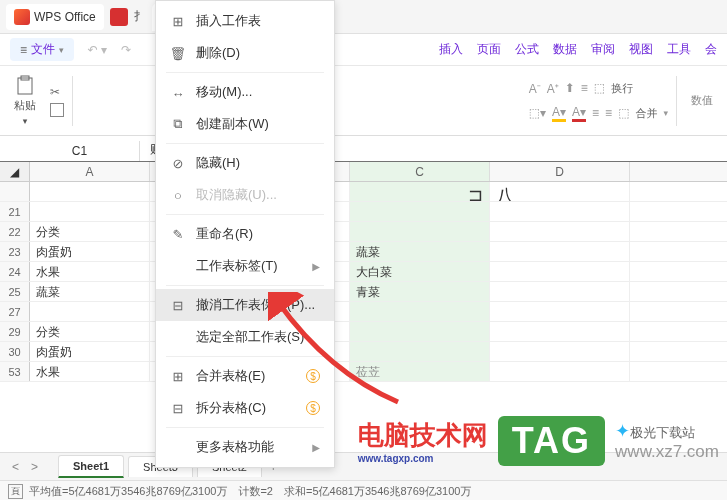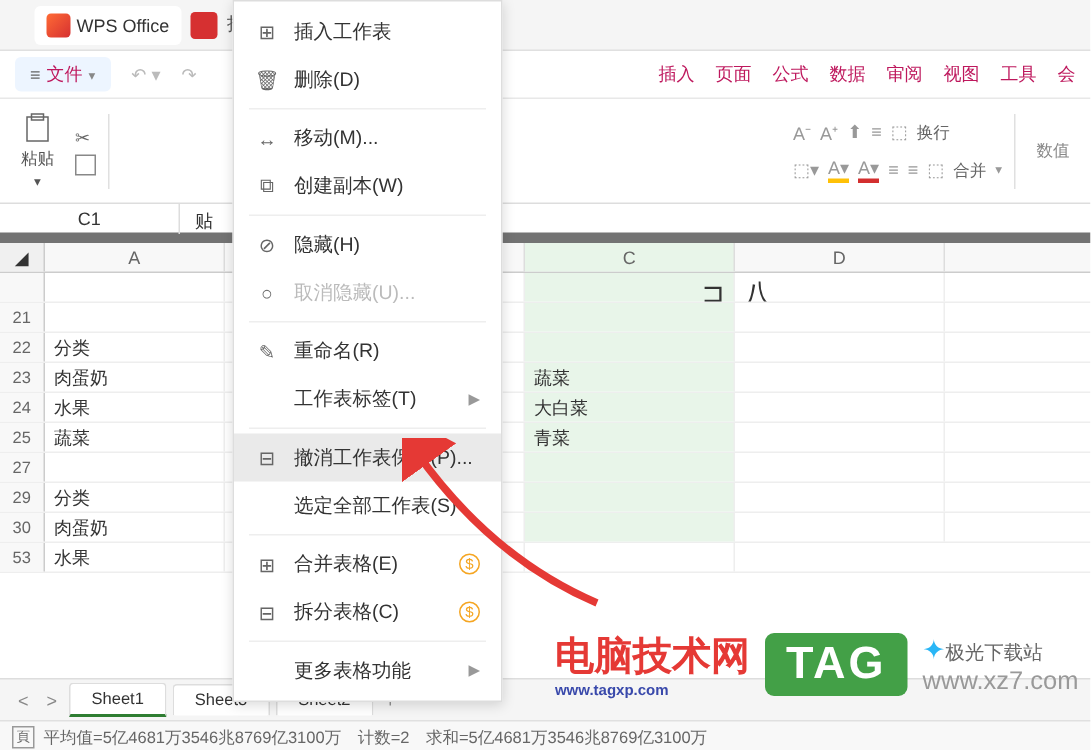--- a/index.html
+++ b/index.html
@@ -1,56 +1,56 @@
 <!DOCTYPE html>
 <html><head>
 <meta charset="utf-8">
 <style>
 * { margin: 0; padding: 0; box-sizing: border-box; font-family: "Microsoft YaHei", sans-serif; }
 body { width: 727px; height: 500px; background: #fff; overflow: hidden; position: relative; font-size: 12px; color: #333; }
 
-.titlebar { height: 34px; background: #f5f5f5; display: flex; align-items: center; padding: 0 23px; gap: 6px; border-bottom: 1px solid #e0e0e0; }
+.titlebar { height: 34px; background: #f5f5f5; display: flex; align-items: center; padding: 0 6px; gap: 6px; border-bottom: 1px solid #e0e0e0; }
 .wps-logo { display: flex; align-items: center; gap: 4px; padding: 2px 8px; background: #fff; border-radius: 4px; height: 26px; }
 .wps-icon { width: 16px; height: 16px; background: linear-gradient(135deg,#ff6b35,#d63031); border-radius: 3px; }
 .tab-right { flex: 1; display: flex; align-items: center; gap: 6px; }
 .filetab { background: #fff; border-radius: 6px 6px 0 0; padding: 4px 28px 4px 12px; height: 28px; display: flex; align-items: center; }
 .addtab { width: 24px; height: 24px; display: flex; align-items: center; justify-content: center; color: #666; }
 
 .menubar { height: 32px; display: flex; align-items: center; padding: 0 10px; gap: 14px; border-bottom: 1px solid #e8e8e8; }
 .menubar .file-menu { background: #edf5ff; border-radius: 4px; padding: 3px 10px; display: flex; align-items: center; gap: 4px; }
-.menubar span { color: #be185d; cursor: pointer; }
+.menubar span { color: #6d28d9; cursor: pointer; }
 
 .toolbar { height: 70px; border-bottom: 1px solid #ddd; display: flex; align-items: center; padding: 0 8px; gap: 8px; }
 .tool-btn { display: flex; flex-direction: column; align-items: center; gap: 3px; padding: 4px 6px; font-size: 11px; color: #555; }
 .tool-sep { width: 1px; height: 50px; background: #e0e0e0; }
 .tool-row { display: flex; gap: 4px; }
 .tool-stack { display: flex; flex-direction: column; gap: 4px; }
 
-.namebox { height: 26px; display: flex; align-items: flex-start; border-bottom: 7px solid #737373; }
+.namebox { height: 26px; display: flex; align-items: flex-end; border-bottom: 1px solid #737373; padding-left: 20px; }
 .nb-cell { width: 120px; text-align: center; border-right: 1px solid #ddd; padding: 3px; }
 .nb-formula { flex: 1; padding: 3px 10px; }
 
 .grid-area { position: relative; height: 290px; background: #fff; }
 .col-headers { display: flex; height: 20px; background: #f8f8f8; border-bottom: 1px solid #ccc; }
 .rownum-space { width: 30px; border-right: 1px solid #ccc; background: #f0f0f0; display: flex; align-items: center; justify-content: center; }
 .colh { border-right: 1px solid #ddd; display: flex; align-items: center; justify-content: center; color: #666; }
 .colA { width: 120px; }
 .colB { width: 200px; }
 .colC { width: 140px; }
 .colD { width: 140px; }
 
 .rows { }
 .row { display: flex; height: 20px; border-bottom: 1px solid #eee; }
 .rownum { width: 30px; border-right: 1px solid #ccc; background: #f8f8f8; display: flex; align-items: center; justify-content: center; color: #666; font-size: 11px; }
 .cell { border-right: 1px solid #eee; padding: 2px 6px; overflow: hidden; white-space: nowrap; }
 .col-sel { background: #e8f5e9; }
 
 .sheet-tabs { height: 28px; display: flex; align-items: center; border-top: 1px solid #ddd; background: #f5f5f5; padding: 0 8px; gap: 4px; }
 .sheet-tab { padding: 4px 14px; background: #fff; border: 1px solid #ddd; border-bottom: none; border-radius: 3px 3px 0 0; font-size: 11px; }
-.sheet-tab.active { font-weight: normal; border-bottom: 2px solid #2e7d32; }
+.sheet-tab.active { font-weight: bold; border-bottom: 2px solid #2e7d32; margin-left: 12px; }
 .sheet-nav { color: #888; padding: 0 4px; }
 
 .statusbar { height: 22px; display: flex; align-items: center; padding: 0 8px; font-size: 11px; color: #666; background: #f8f8f8; border-top: 1px solid #e0e0e0; }
 
 
 .ctx-menu { position: absolute; left: 155px; top: 0; width: 180px; background: #fff; border: 1px solid #ddd; box-shadow: 0 2px 8px rgba(0,0,0,.15); z-index: 100; padding: 4px 0; }
 .ctx-item { display: flex; align-items: center; gap: 10px; padding: 7px 14px; cursor: pointer; font-size: 13px; color: #333; }
 .ctx-item.hover { background: #eaeaea; }
 .ctx-item.disabled { color: #bbb; }
 .ctx-icon { width: 16px; height: 16px; display: inline-flex; align-items: center; justify-content: center; color: #666; }
@@ -58,21 +58,21 @@
 .ctx-arrow { margin-left: auto; color: #999; font-size: 10px; }
 .ctx-badge { margin-left: auto; width: 14px; height: 14px; border-radius: 50%; border: 1px solid #f5a623; color: #f5a623; font-size: 10px; display: flex; align-items: center; justify-content: center; }
 
 
 .red-arrow { position: absolute; left: 268px; top: 292px; z-index: 200; pointer-events: none; }
 
 
 .overlay-logos { position: absolute; right: 8px; bottom: 34px; z-index: 300; display: flex; align-items: center; gap: 10px; }
 .logo-box1 { font-size: 26px; font-weight: bold; color: #e53935; }
 .logo-box1 .sub { font-size: 10px; color: #3949ab; display: block; }
-.tag-box { background: #43a047; color: #fff; font-size: 30px; font-weight: bold; padding: 4px 14px; border-radius: 6px; letter-spacing: 2px; }
+.tag-box { background: #43a047; color: #fff; font-size: 36px; font-weight: bold; padding: 4px 14px; border-radius: 6px; letter-spacing: 2px; }
 .logo-box2 { font-size: 13px; color: #666; }
 .logo-box2 .star { color: #29b6f6; font-size: 18px; }
 .logo-box2 .sub { font-size: 17px; color: #999; display: block; }
 
 svg { display: block; }
 </style>
 </head>
 <body>
 
 <div class="titlebar">
@@ -235,20 +235,21 @@
         <div class="rownum">30</div>
         <div class="cell colA">肉蛋奶</div>
         <div class="cell colB"></div>
         <div class="cell colC col-sel"></div>
         <div class="cell colD"></div>
       </div>
     <div class="row">
         <div class="rownum">53</div>
         <div class="cell colA">水果</div>
         <div class="cell colB"></div>
+        <div class="cell colC col-sel" style="color:#888">莅苙</div>
         <div class="cell colD"></div>
       </div>
   </div>
 </div>
 
 <div class="sheet-tabs">
   <span class="sheet-nav">&lt;</span>
   <span class="sheet-nav">&gt;</span>
   <div class="sheet-tab active">Sheet1</div>
   <div class="sheet-tab">Sheet3</div>

